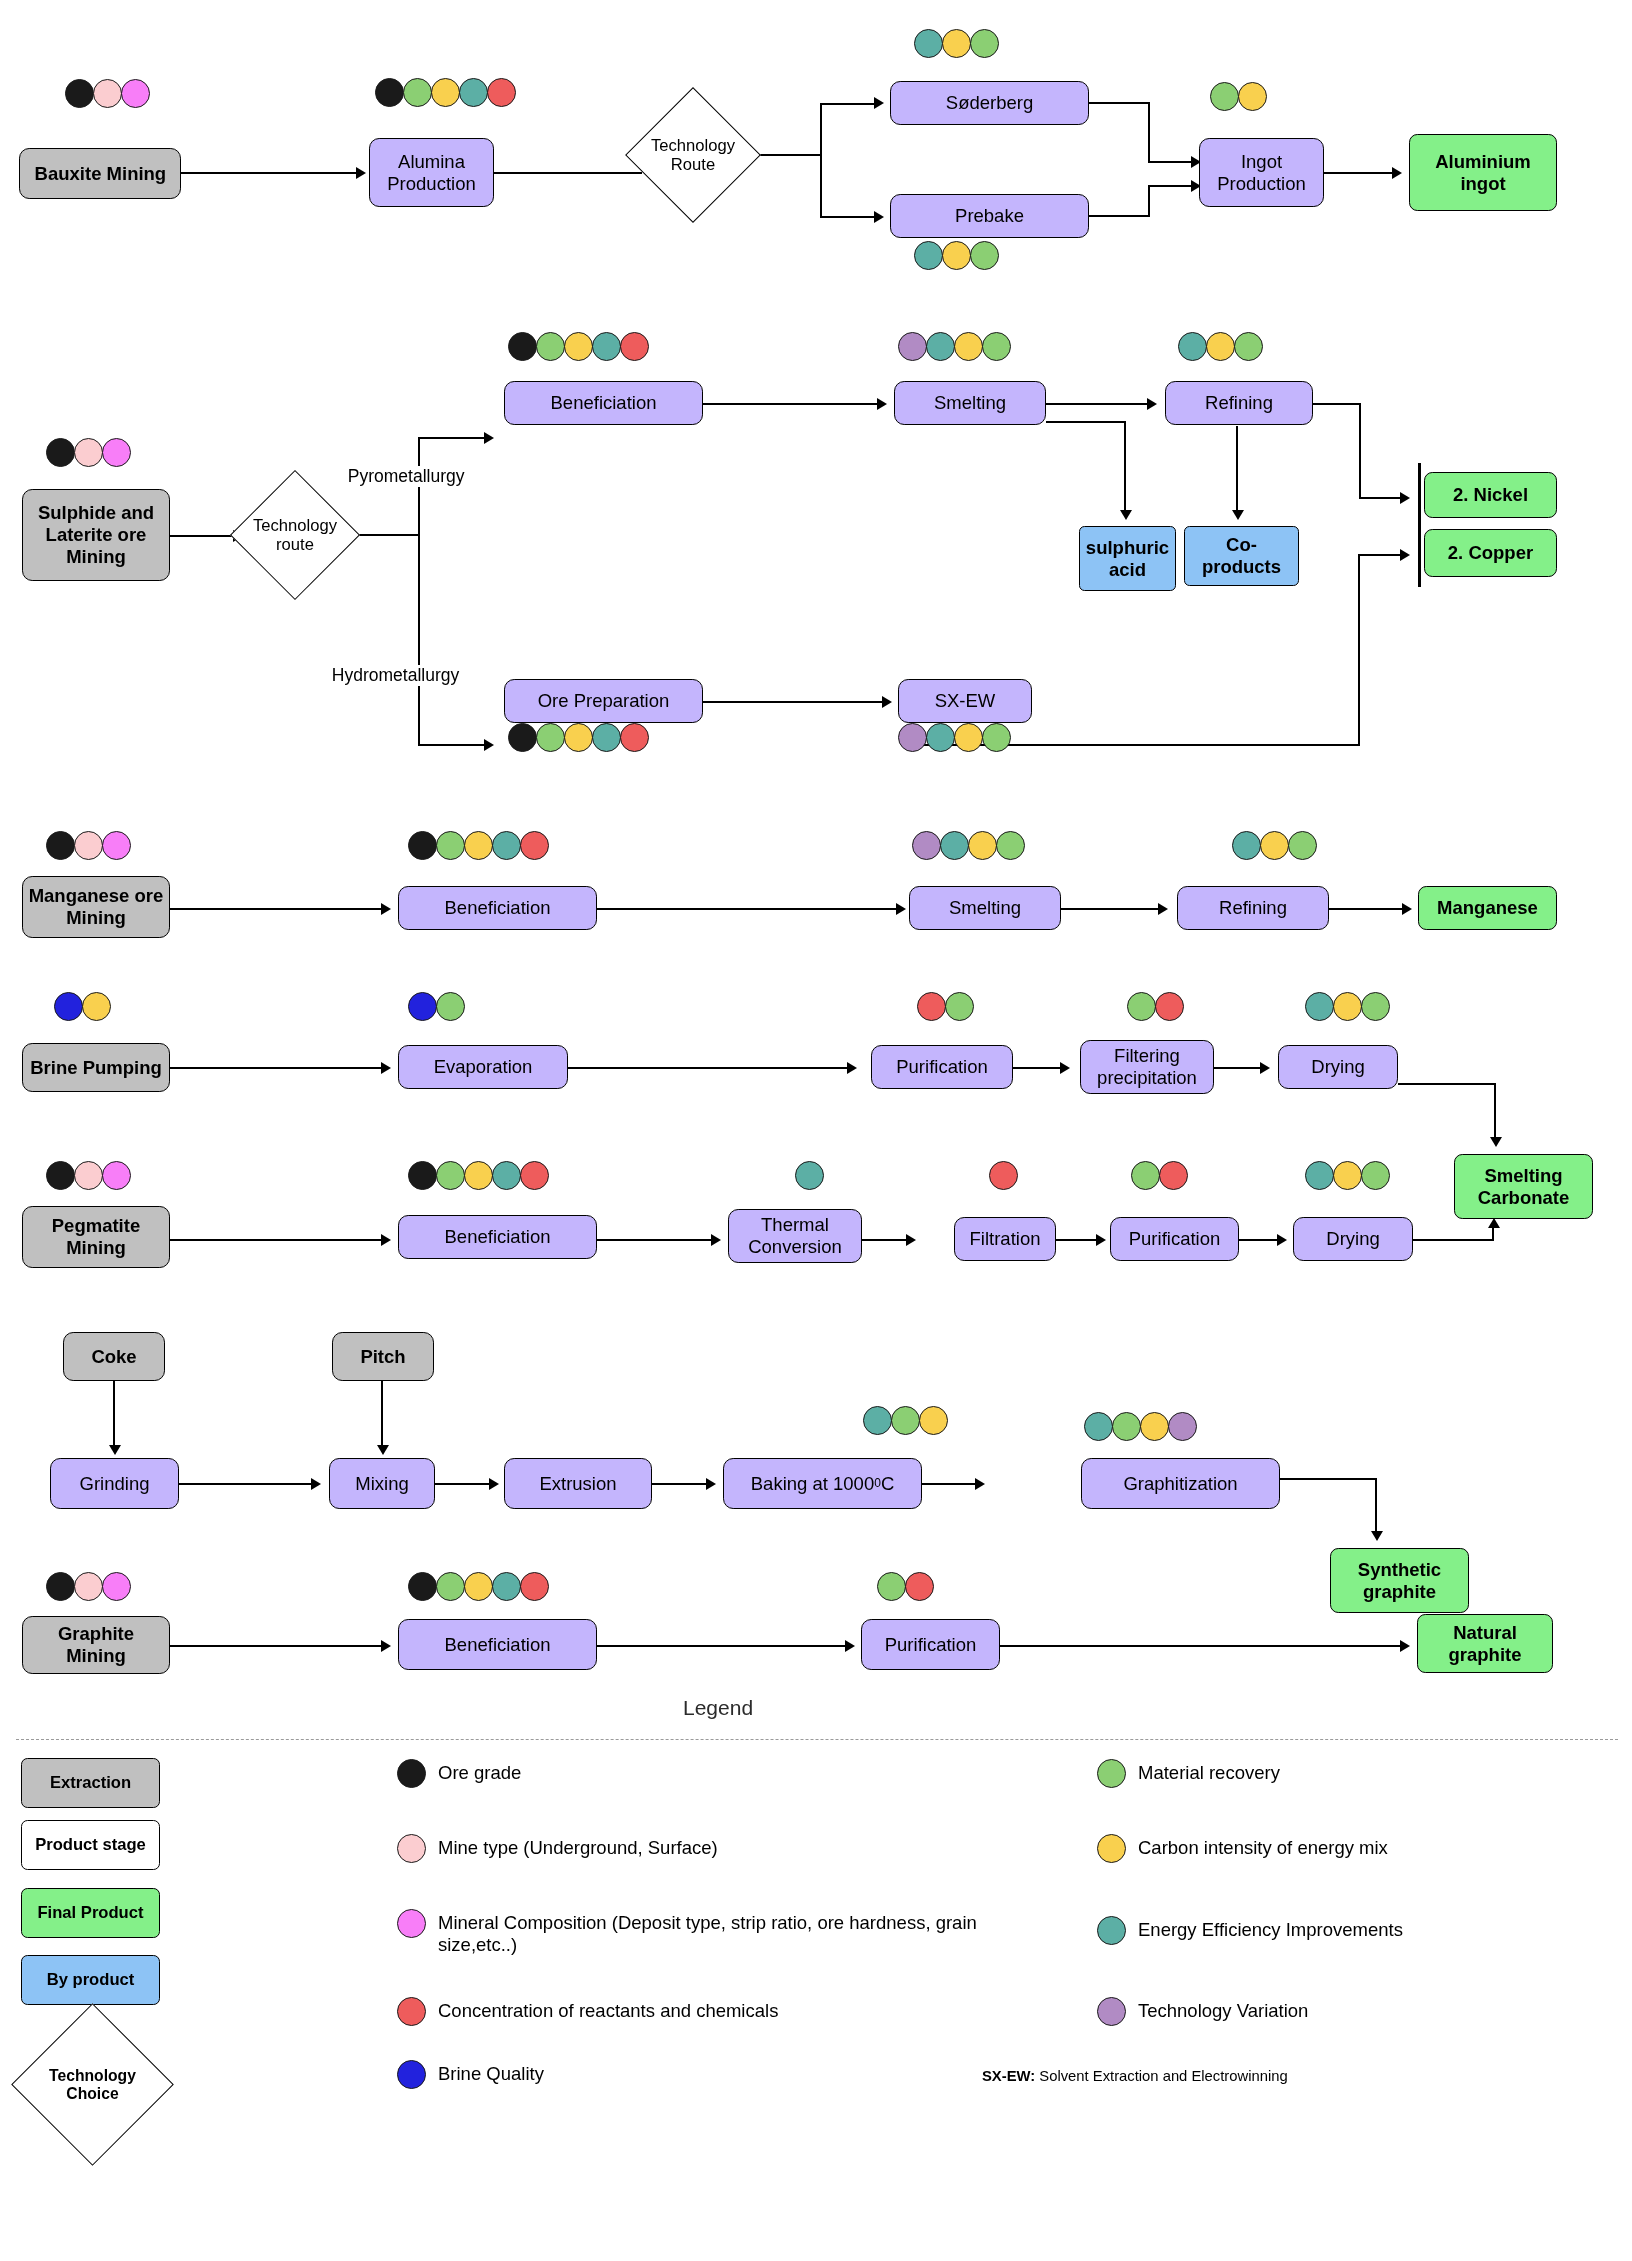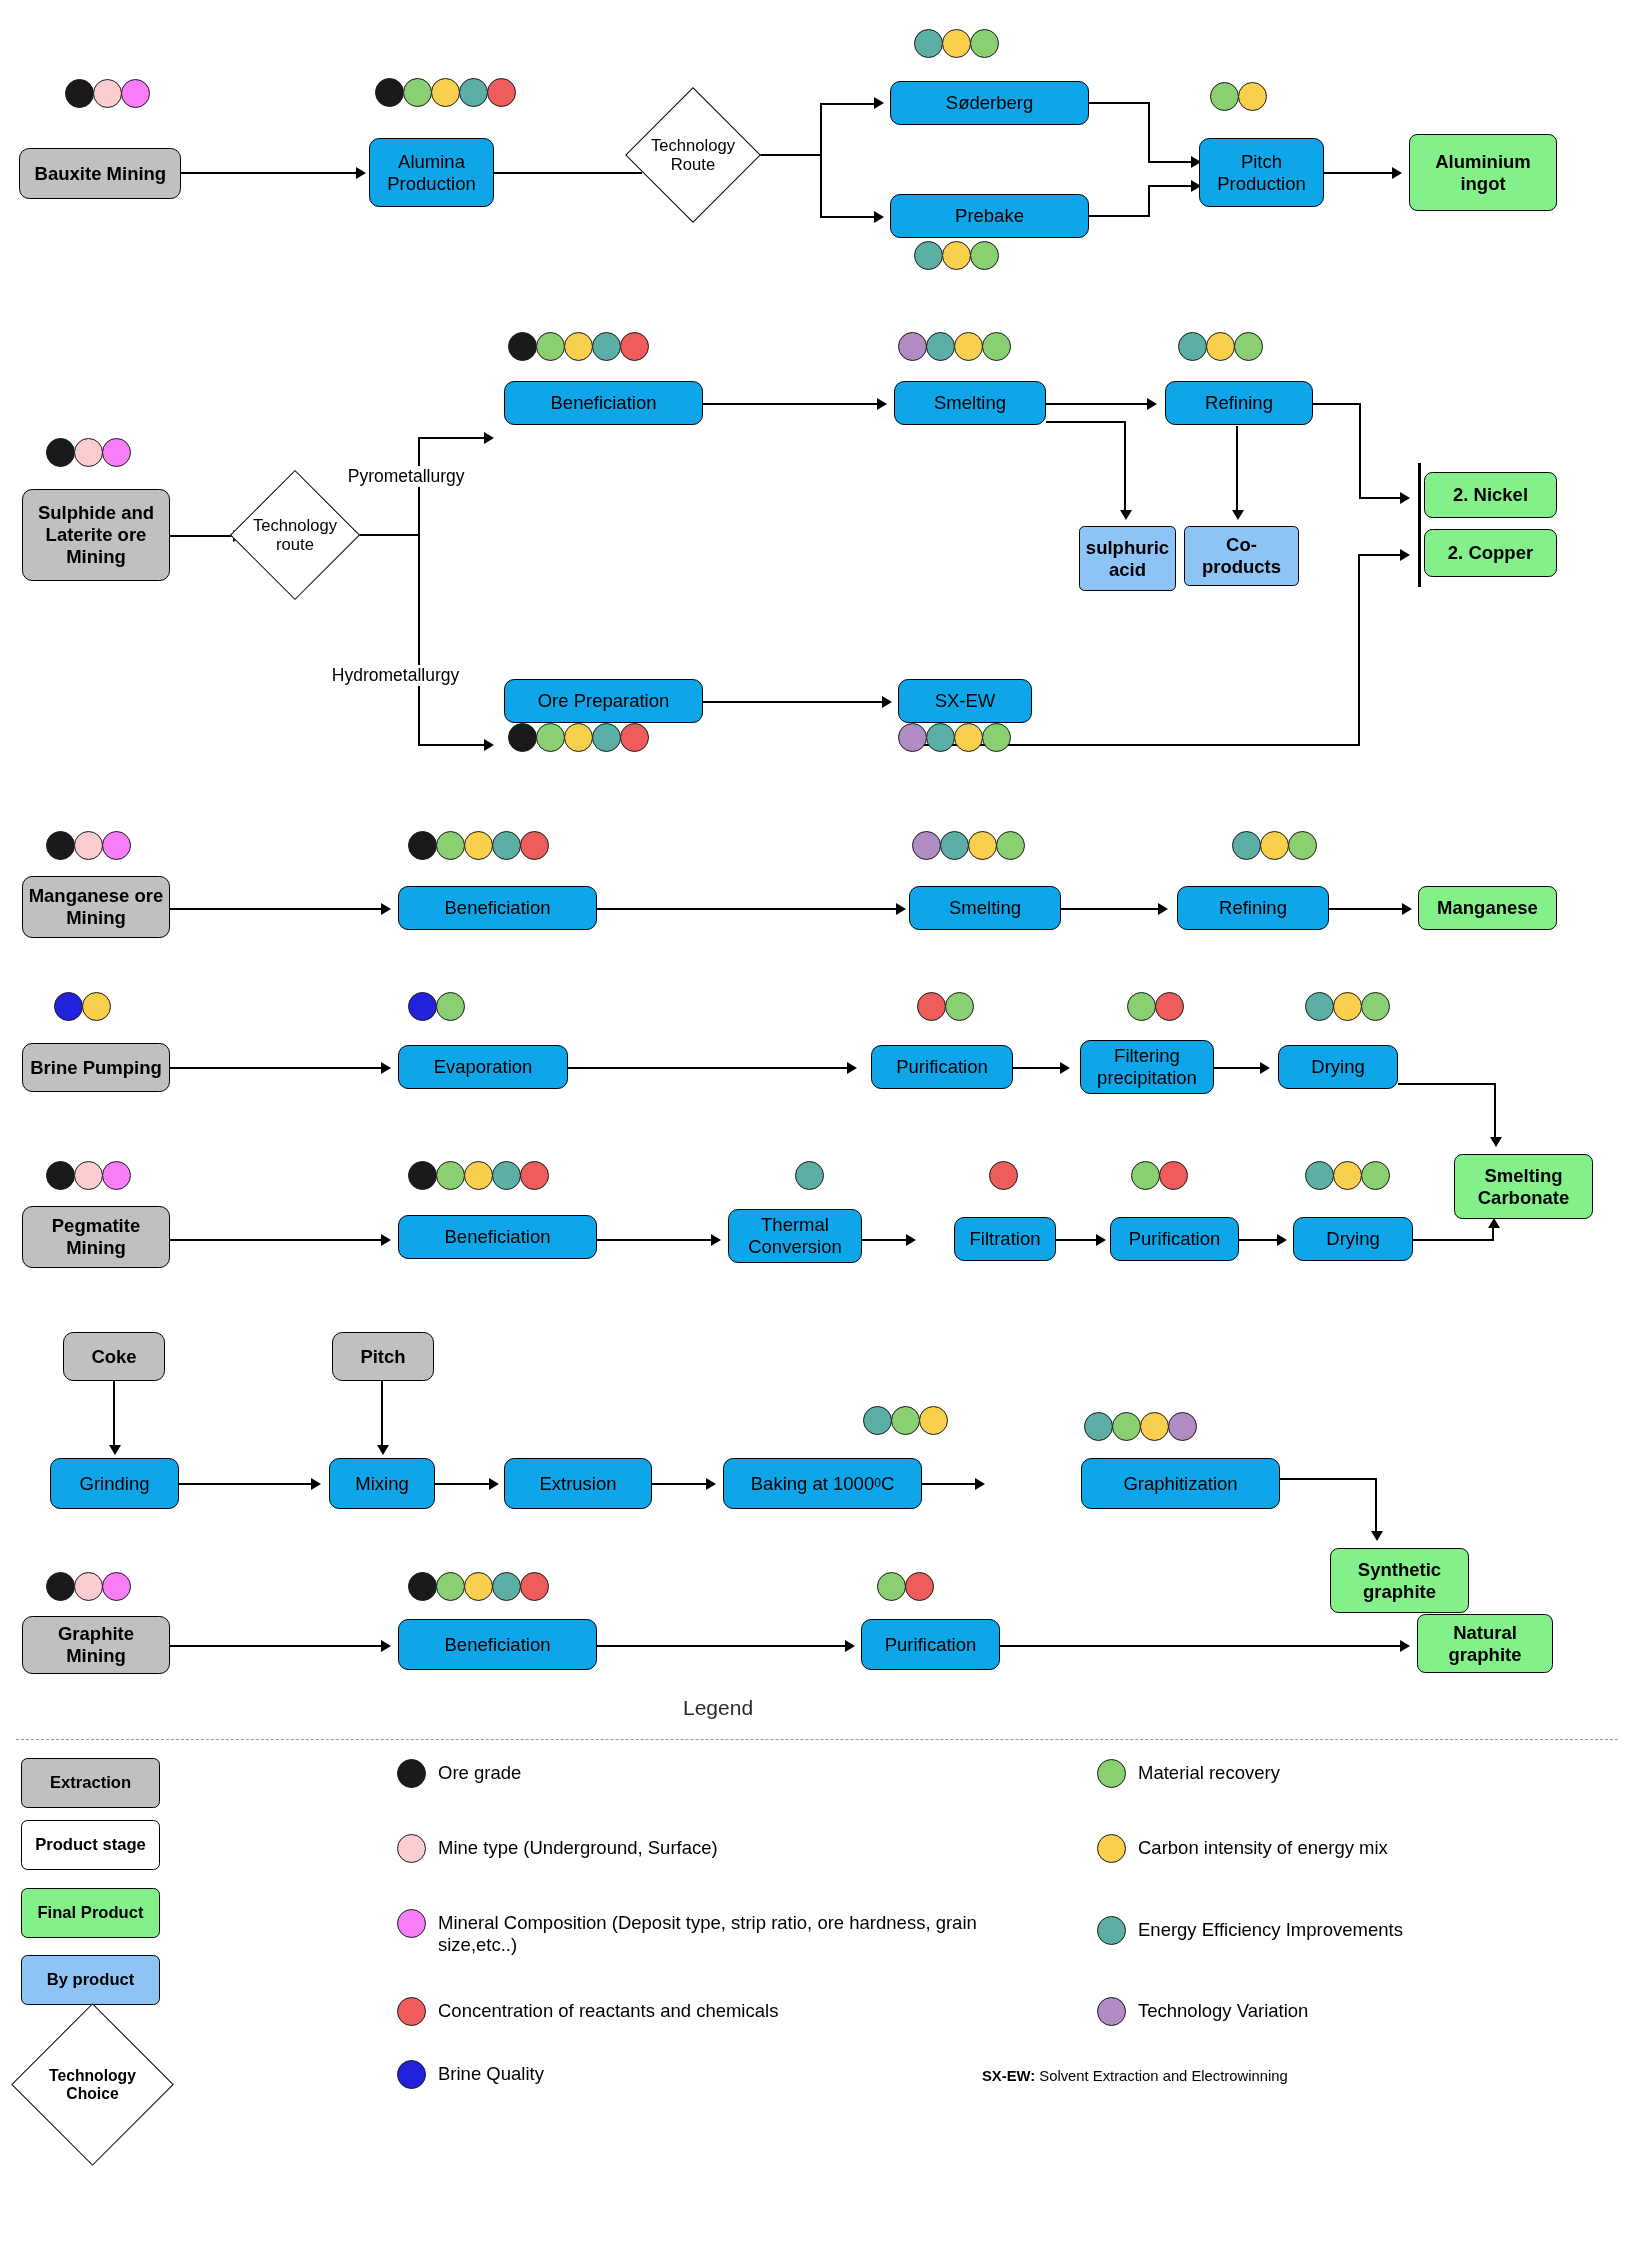--- a/index.html
+++ b/index.html
@@ -24,21 +24,21 @@
     border: 1.4px solid #000;
     border-radius: 10.2px;
     background: #fff;
     color: #000;
     font-size: 18.5px;
     line-height: 1.18;
     padding: 1.8px 3.7px;
     z-index: 5;
   }
   .node.extraction { background: #c0c0c0; font-weight: bold; }
-  .node.process    { background: #0ea5e9; }
+  .node.process    { background: #c4b5fd; }
   .node.final      { background: #84f089; font-weight: bold; border-radius: 8.3px; }
   .node.byproduct  { background: #8dc3f5; font-weight: bold; border-radius: 5.5px; }
 
   
   .diamond {
     position: absolute;
     z-index: 5;
   }
   .diamond .shape {
     position: absolute;
@@ -250,21 +250,21 @@
   <div class="hline" style="left:1148px; top:161px; width:51px;"></div>
   <div class="arrow-r" style="left:1191px; top:156px;"></div>
   <div class="hline" style="left:1148px; top:185px; width:51px;"></div>
   <div class="arrow-r" style="left:1191px; top:180px;"></div>
 
   <div class="dots" style="left:1210px; top:82px;">
       <div class="dot" style="background: rgb(139, 207, 115);"></div>
       <div class="dot" style="background: rgb(249, 208, 78);"></div>
     </div>
 
-  <div class="node process" style="left:1199px; top:138px; width:125px; height:69px;">Pitch Production</div>
+  <div class="node process" style="left:1199px; top:138px; width:125px; height:69px;">Ingot Production</div>
 
   <div class="hline" style="left:1323px; top:172px; width:74px;"></div>
   <div class="arrow-r" style="left:1392px; top:167px;"></div>
 
   <div class="node final" style="left:1409px; top:134px; width:148px; height:77px;">Aluminium ingot</div>
 
   <div class="dots" style="left:46px; top:438px;">
       <div class="dot" style="background: rgb(26, 26, 26);"></div>
       <div class="dot" style="background: rgb(251, 205, 208);"></div>
       <div class="dot" style="background: rgb(248, 126, 248);"></div>

